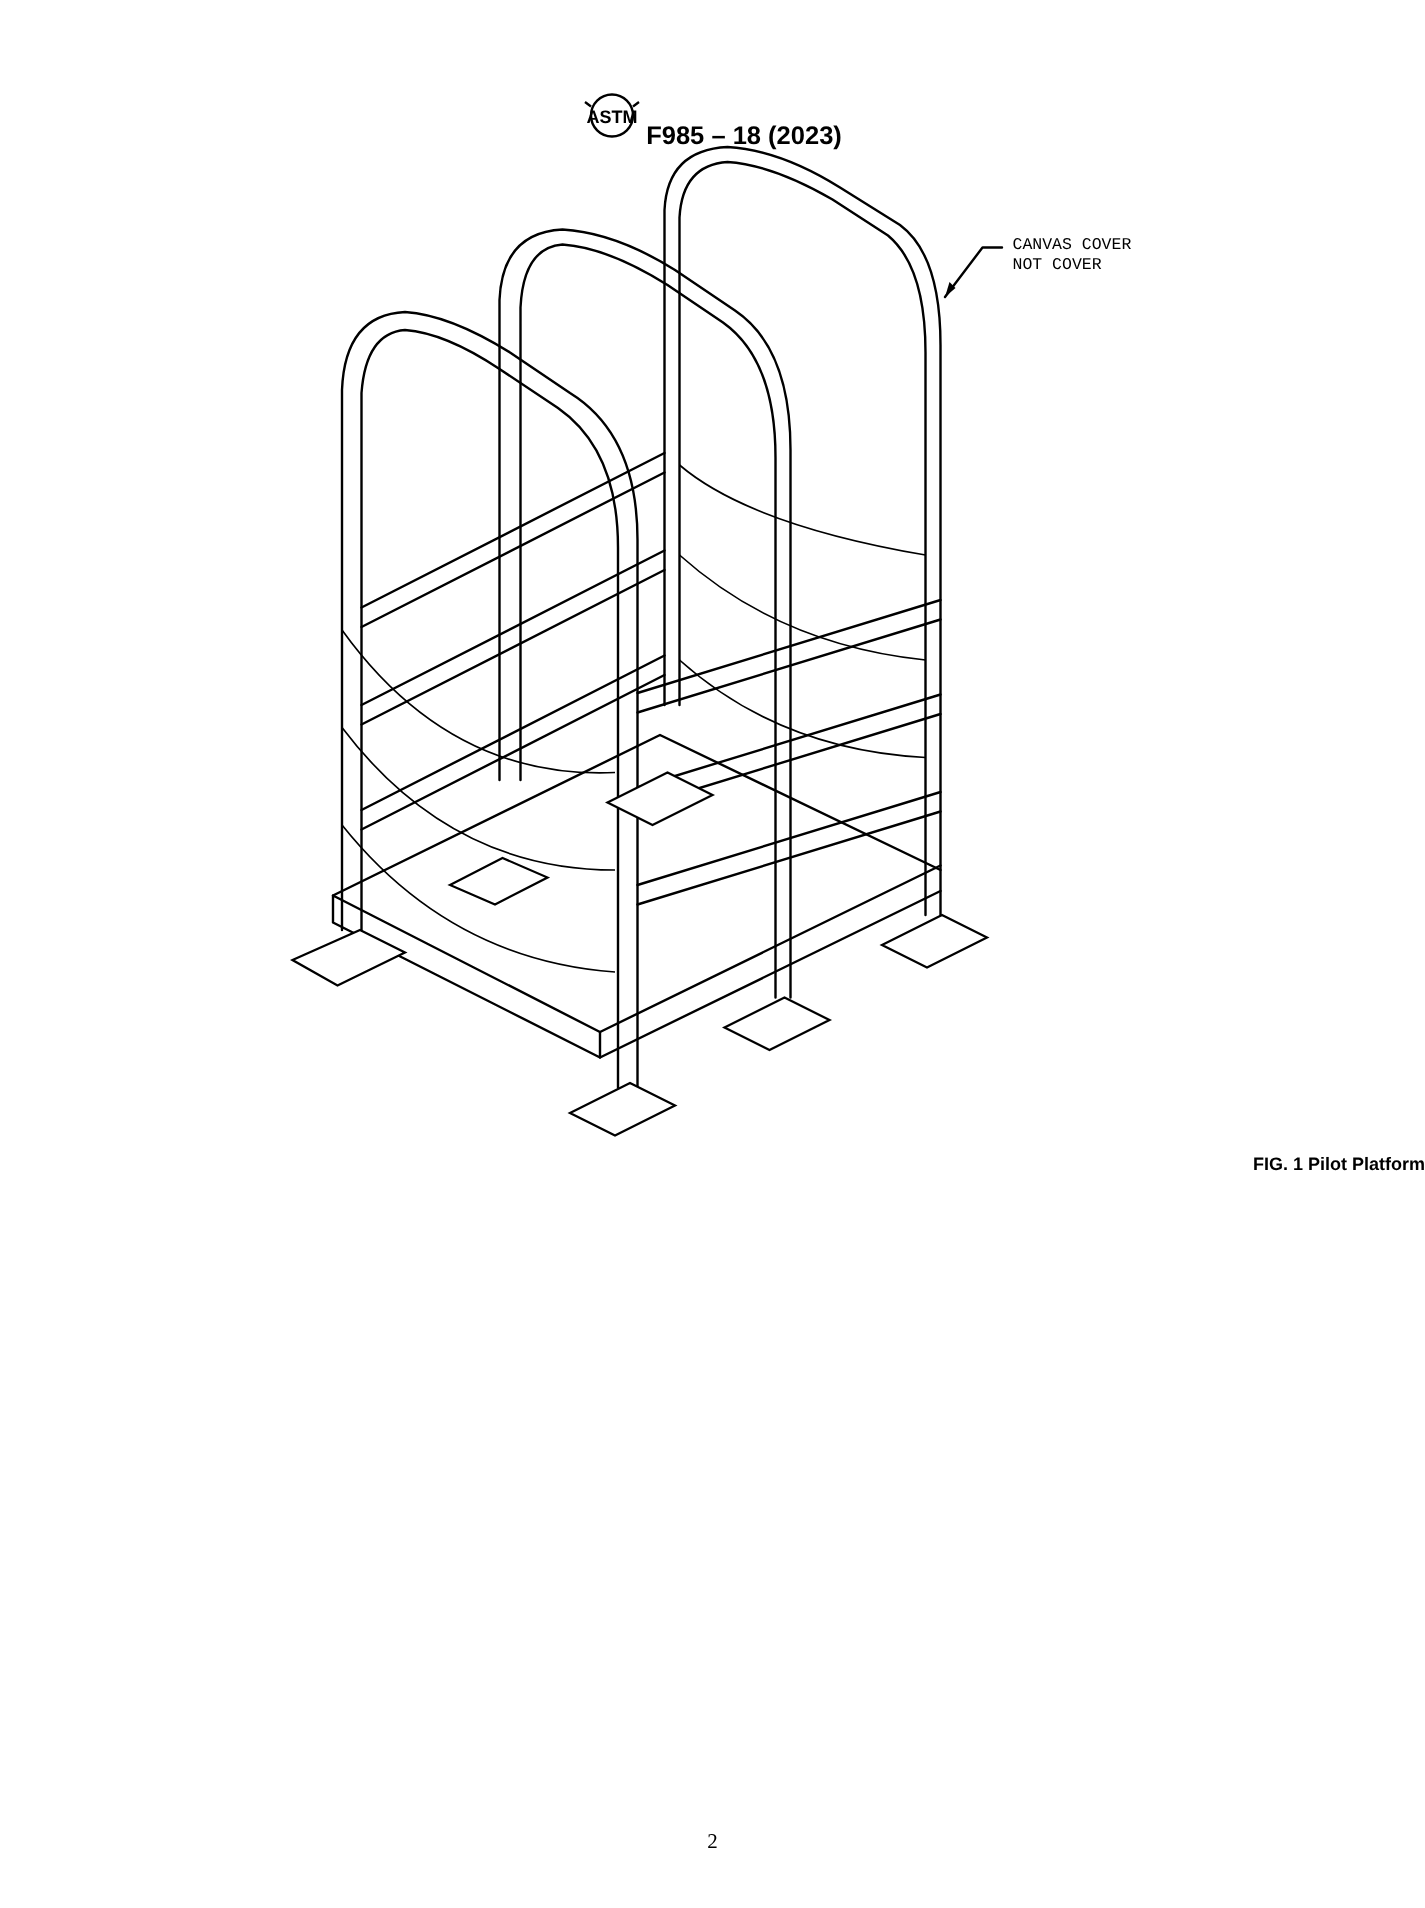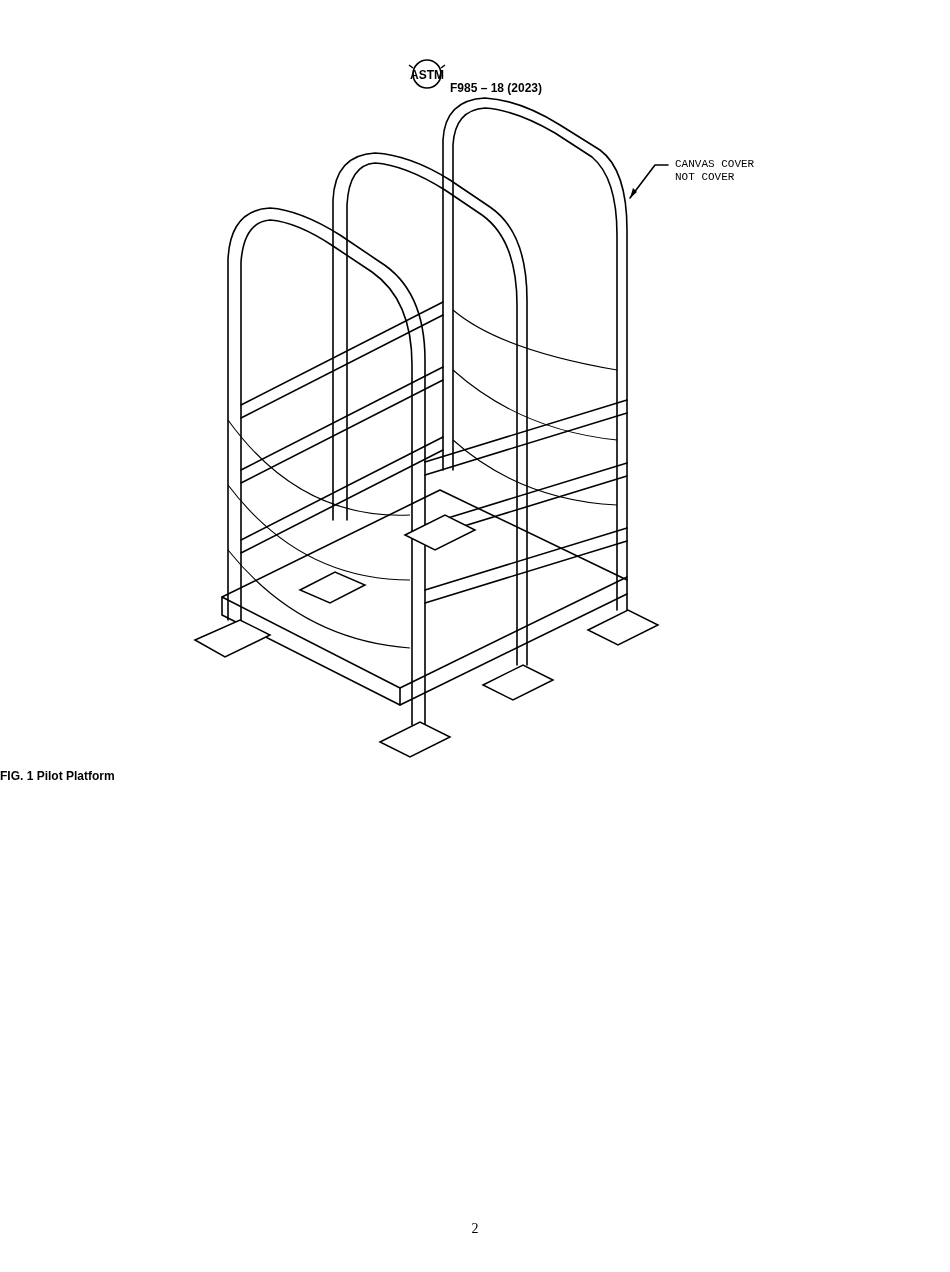--- a/index.html
+++ b/index.html
@@ -1,23 +1,23 @@
 <!DOCTYPE html>
 <html><head>
 <meta charset="utf-8">
 <style>
   html, body { margin:0; padding:0; background:#ffffff; }
   body { width:950px; height:1272px; position:relative; overflow:hidden; font-family:"Liberation Sans", sans-serif; color:#000; }
   .header { position:absolute; top:52px; left:0; width:950px; text-align:center; }
   .header-inner { display:inline-flex; align-items:center; gap:4px; }
   .logo { width:38px; height:32px; }
-  .doc-id { font-family:"Liberation Sans", sans-serif; font-weight:bold; font-size:12px;margin-top:29px; }
+  .doc-id { font-family:"Liberation Sans", sans-serif; font-weight:bold; font-size:17px;margin-top:29px; }
   .figure { position:absolute; left:185px; top:92px; width:600px; height:670px; }
   .callout { position:absolute; left:675px; top:158px; font-size:11px; line-height:13px; font-family:Liberation Mono, monospace; }
-  .caption { position:absolute; top:769px; left:0; width:950px; text-align:left; font-weight:bold; font-size:12px; }
+  .caption { position:absolute; top:769px; left:0; width:950px; text-align:right; font-weight:bold; font-size:12px; }
   .page-number { position:absolute; top:1221px; left:0; width:950px; text-align:center; font-family:"Liberation Serif", serif; font-size:14px; }
   svg .ln { fill:none; stroke:#000; stroke-width:1.6; stroke-linecap:round; stroke-linejoin:round; }
   svg .thin { fill:none; stroke:#000; stroke-width:1.1; }
   svg .pad { fill:#fff; stroke:#000; stroke-width:1.5; }
 </style>
 </head>
 <body>
 
 <div class="header">
   <div class="header-inner">

